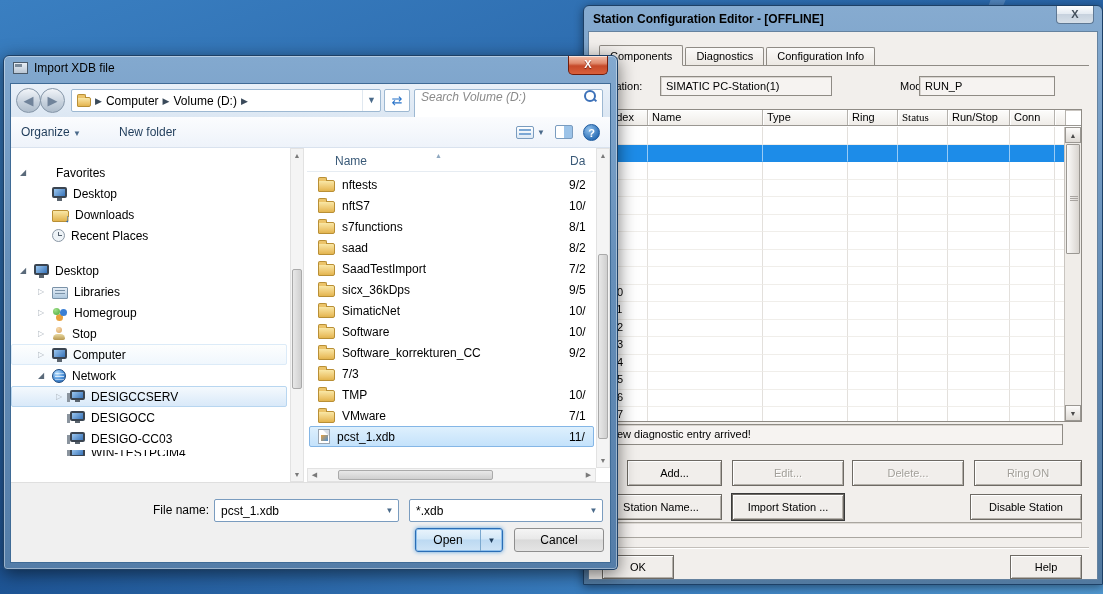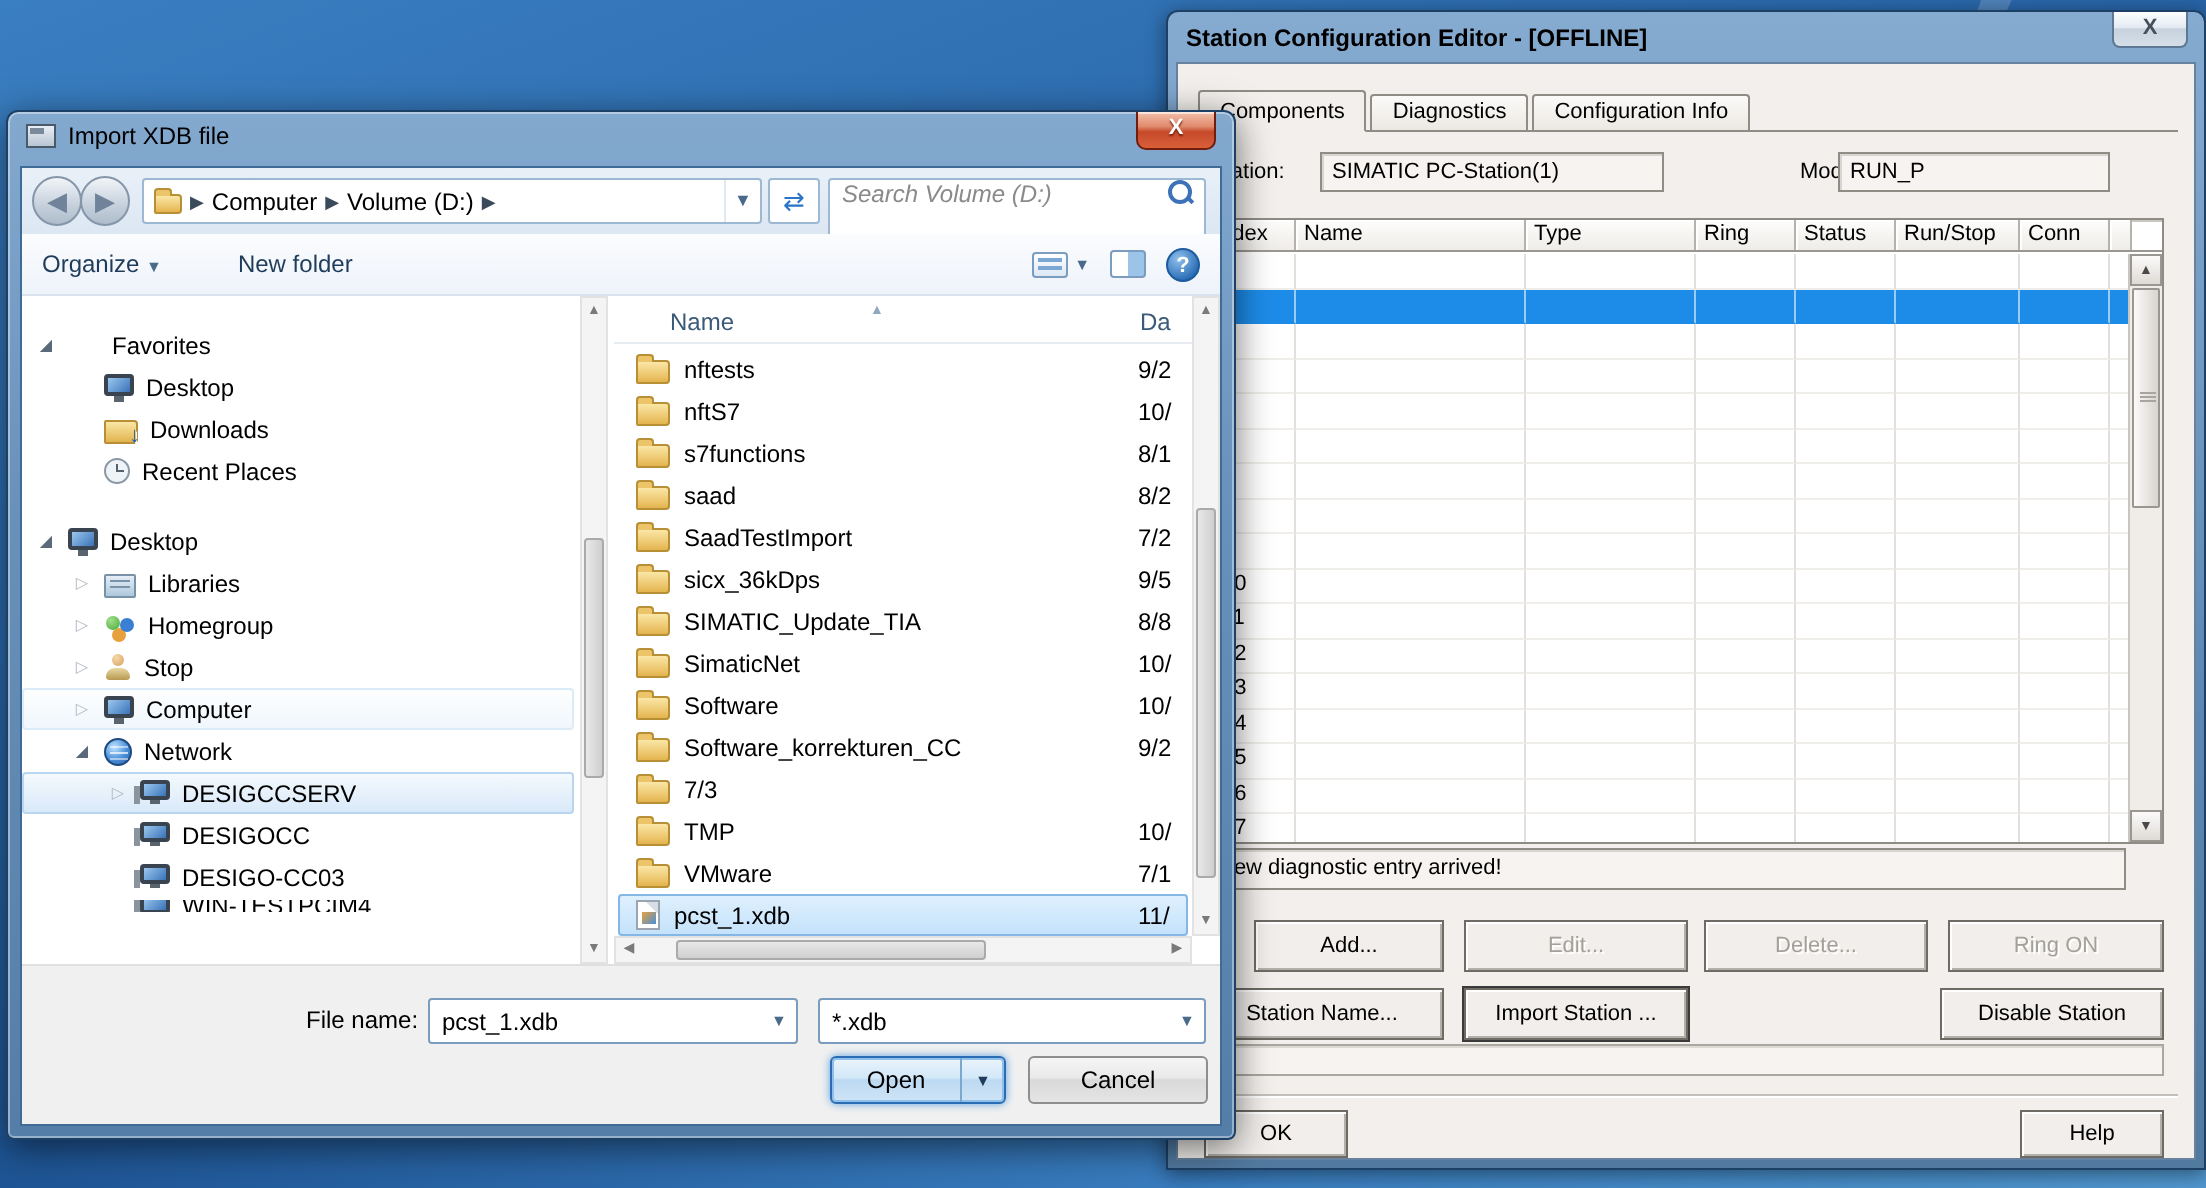--- a/index.html
+++ b/index.html
@@ -203,21 +203,21 @@
     <div class="st-field" style="left:71px; top:44px; width:172px;">SIMATIC PC-Station(1)</div>
     <span class="st-label" style="left:263px; top:48px;margin-left:48px;">Mode:</span>
     <div class="st-field" style="left:330px; top:44px; width:136px;">RUN_P</div>
 
     <div class="st-table">
       <div class="tbl-header" id="st-tbl-header">
           <span class="th" style="width: 45px;">Index</span>
           <span class="th" style="width: 115px;">Name</span>
           <span class="th" style="width: 85px;">Type</span>
           <span class="th" style="width: 50px;">Ring</span>
-          <span class="th" style="width: 50px;">Status</span>
+          <span class="th" style="width: 50px; font-family: Liberation Serif, serif;">Status</span>
           <span class="th" style="width: 62px;">Run/Stop</span>
           <span class="th" style="width: 45px;">Conn</span>
           <span class="th" style="width: 11px;"></span>
         </div>
       <div class="tbl-rows" id="st-tbl-rows">
           <div class="trow">
             <span class="td" style="width: 45px;">1</span>
             <span class="td" style="width: 115px;"></span>
             <span class="td" style="width: 85px;"></span>
             <span class="td" style="width: 50px;"></span>
@@ -564,25 +564,20 @@
               <span class="f-name">SaadTestImport</span>
               <span class="f-date">7/2</span>
             </div>
             <div class="file-item">
               <span class="ic ic-folder"></span>
               <span class="f-name">sicx_36kDps</span>
               <span class="f-date">9/5</span>
             </div>
             <div class="file-item">
               <span class="ic ic-folder"></span>
-              <span class="f-name">SIMATIC_Update_TIA</span>
-              <span class="f-date">8/8</span>
-            </div>
-            <div class="file-item">
-              <span class="ic ic-folder"></span>
               <span class="f-name">SimaticNet</span>
               <span class="f-date">10/</span>
             </div>
             <div class="file-item">
               <span class="ic ic-folder"></span>
               <span class="f-name">Software</span>
               <span class="f-date">10/</span>
             </div>
             <div class="file-item">
               <span class="ic ic-folder"></span>

